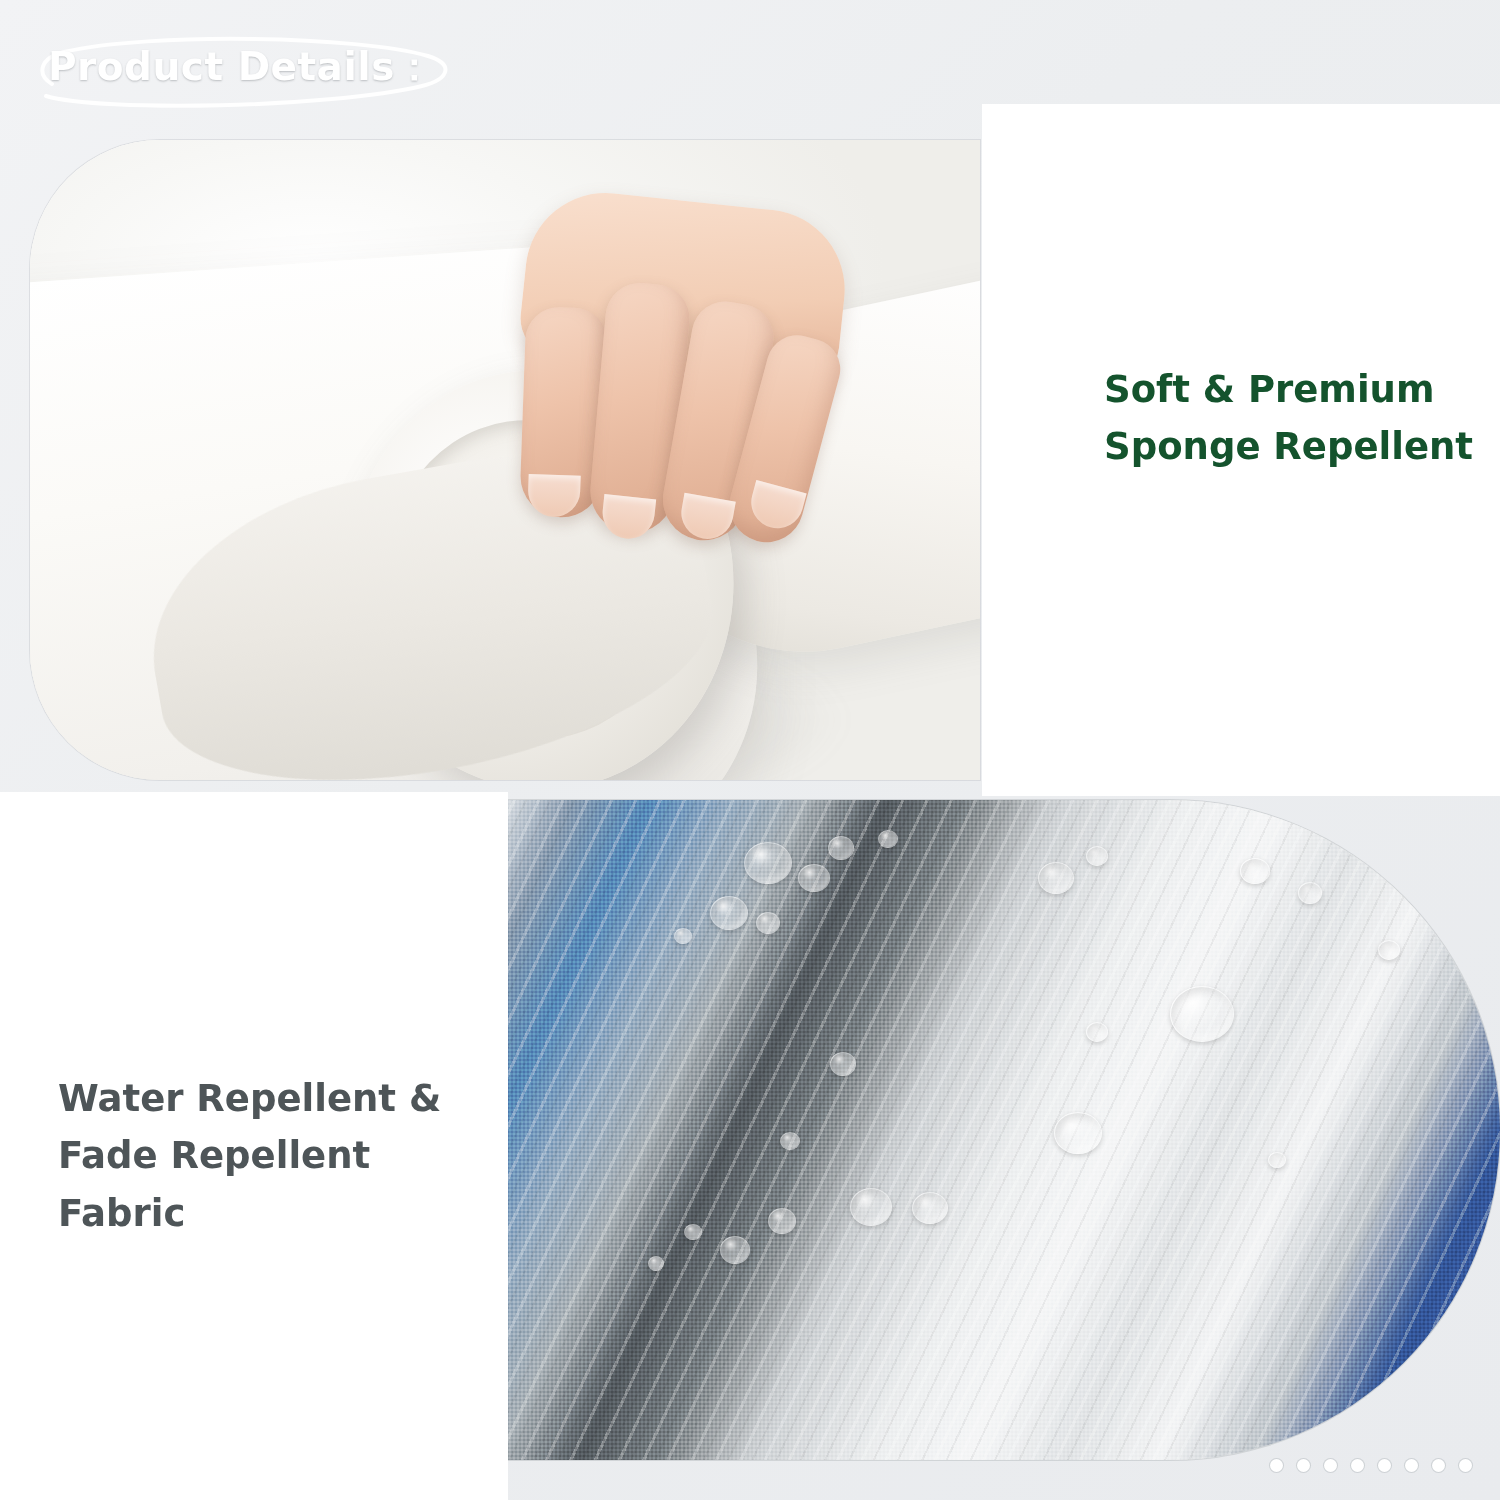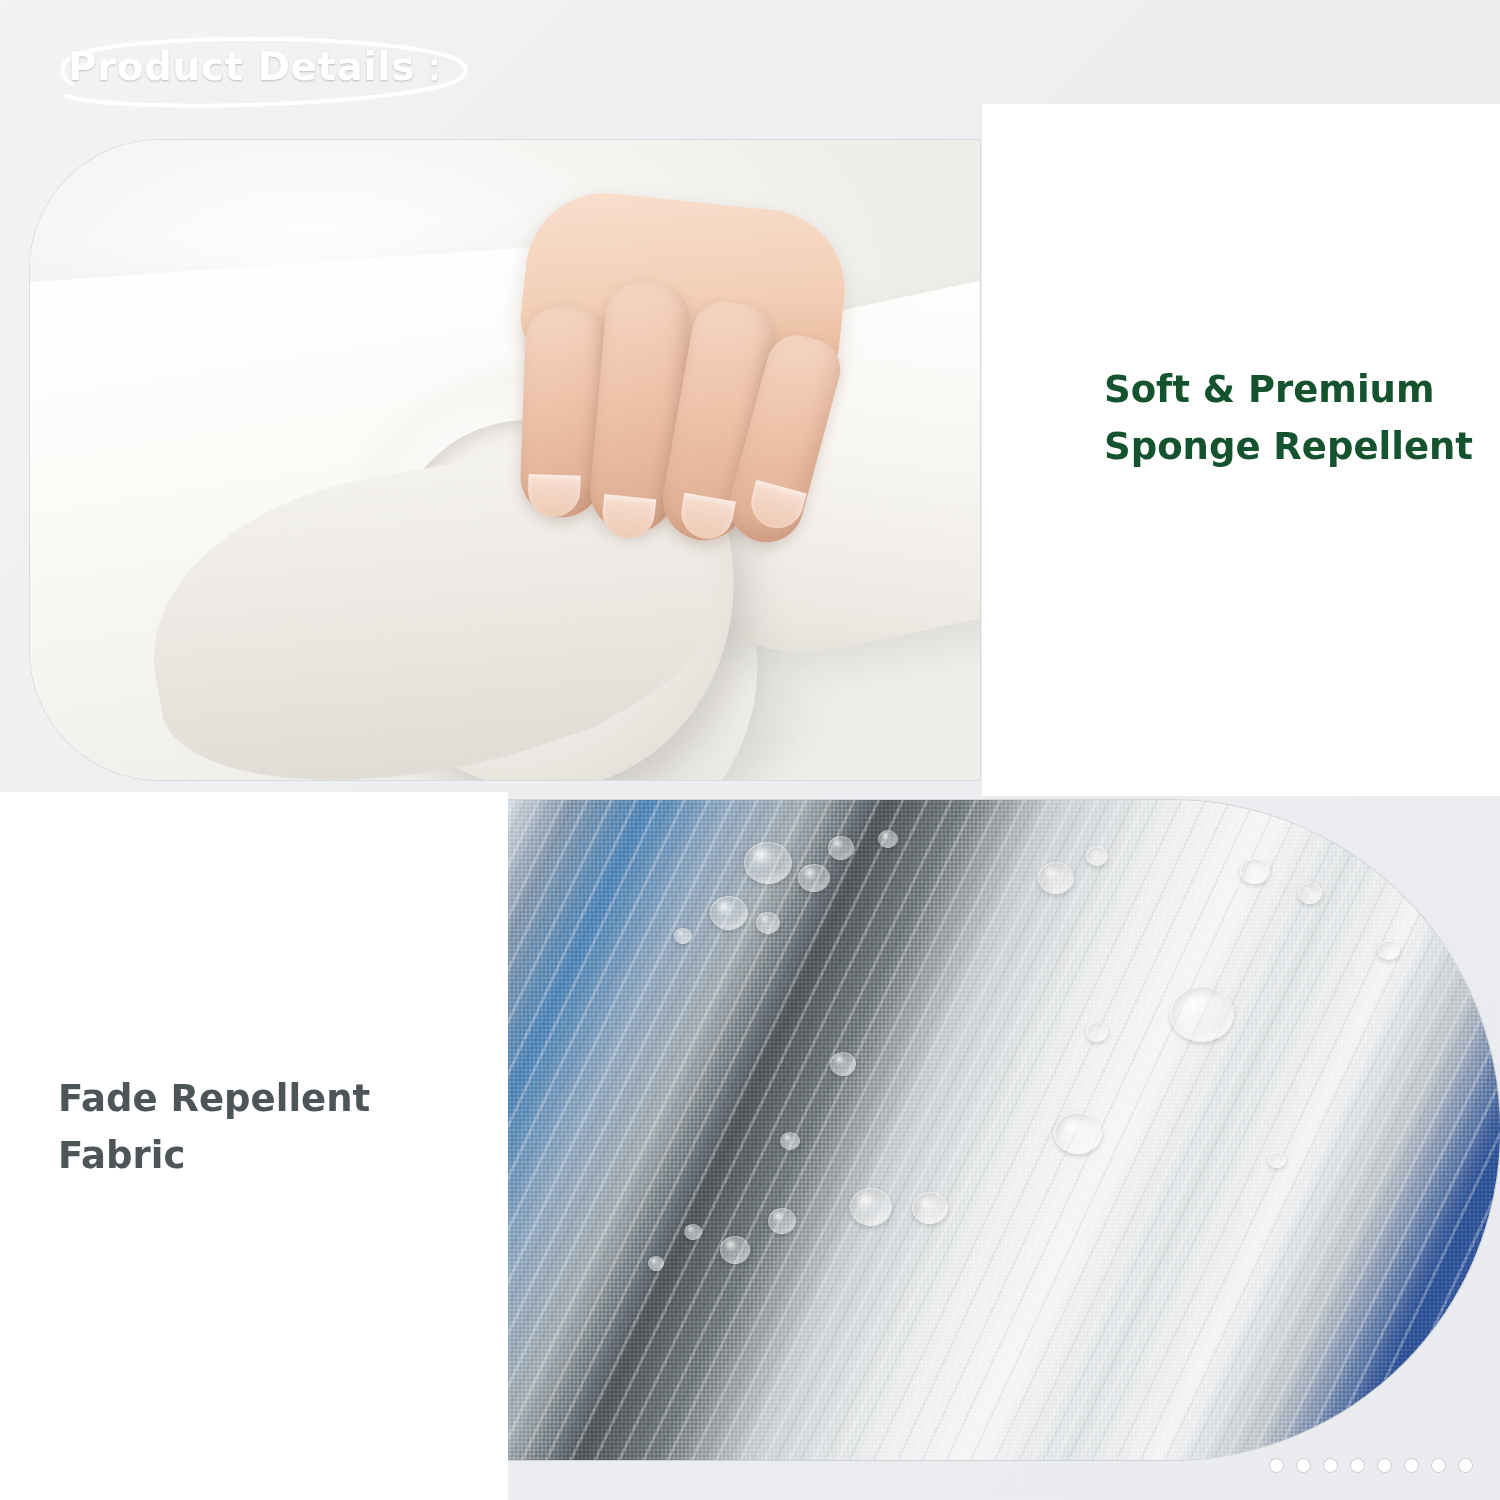--- a/index.html
+++ b/index.html
@@ -14,21 +14,21 @@
     position: relative;
     width: 1500px;
     height: 1500px;
     overflow: hidden;
     background: linear-gradient(135deg, #f2f3f5 0%, #eceef0 40%, #e9ebee 100%);
   }
 
   
   #heading-wrap {
     position: absolute;
-    left: 50px;
+    left: 30px;
     top: 34px;
     width: 430px;
     height: 76px;
   }
   #heading-text {
     position: absolute;
     left: 18px;
     top: 6px;
     font-family: "DejaVu Sans", sans-serif;
     font-weight: bold;
@@ -372,20 +372,21 @@
     <div class="drop" style="left:270px; top:408px; width:26px; height:24px;"></div>
     <div class="drop" style="left:222px; top:436px; width:28px; height:26px;"></div>
     <div class="drop" style="left:186px; top:424px; width:16px; height:14px;"></div>
     <div class="drop" style="left:150px; top:456px; width:14px; height:13px;"></div>
     <div class="drop" style="left:770px; top:352px; width:16px; height:14px;"></div>
     <div class="drop" style="left:880px; top:140px; width:20px; height:18px;"></div>
   </div>
 
   <div id="caption-card-bottom">
     <div id="caption-bottom-text">
+      <div>Water Repellent &amp;</div>
       <div>Fade Repellent Fabric</div>
     </div>
   </div>
 
   <div id="pager">
     <span class="pager-dot"></span>
     <span class="pager-dot"></span>
     <span class="pager-dot"></span>
     <span class="pager-dot"></span>
     <span class="pager-dot"></span>

